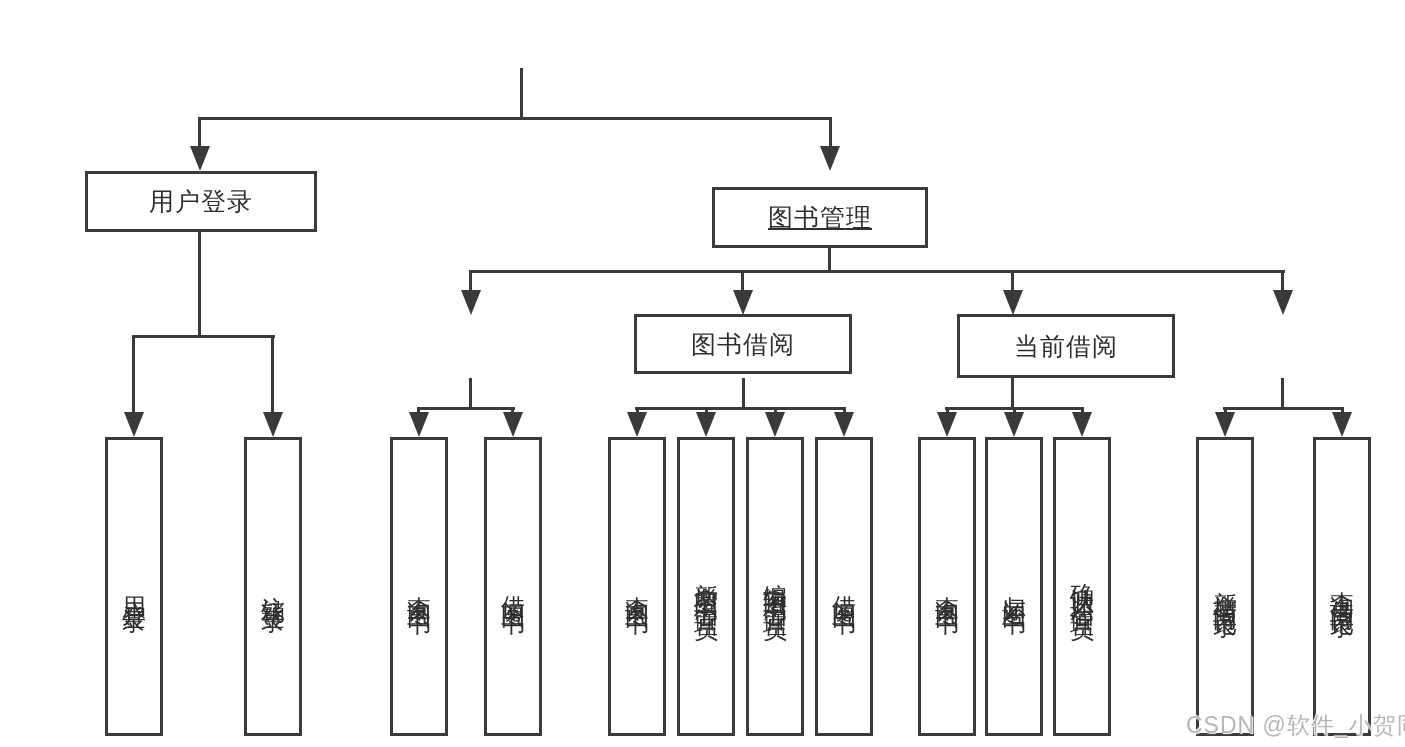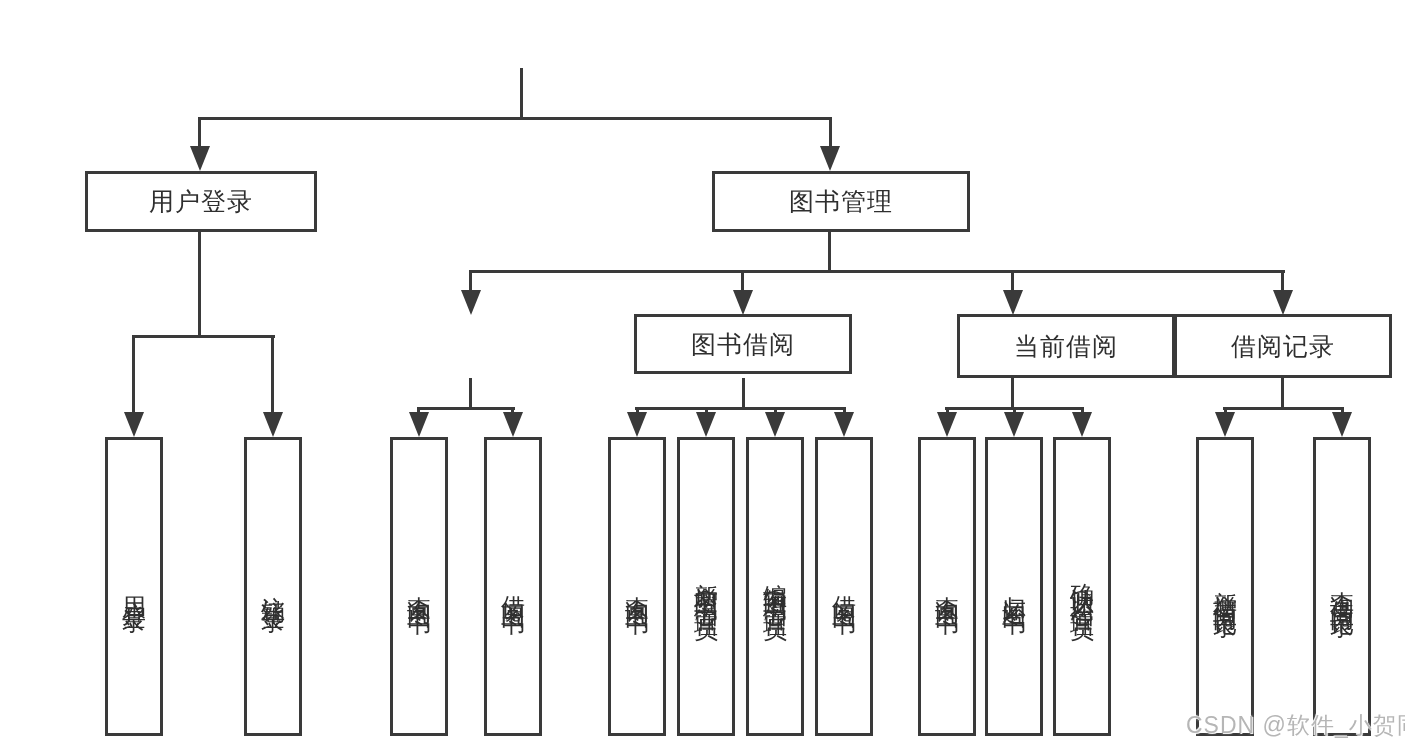--- a/index.html
+++ b/index.html
@@ -77,21 +77,21 @@
   <i class="ln" style="left:520px;top:68px;width:3px;height:52px;"></i>
   <i class="ln" style="left:198px;top:117px;width:634px;height:3px;"></i>
   <i class="ln" style="left:198px;top:117px;width:3px;height:30px;"></i>
   <i class="ln" style="left:829px;top:117px;width:3px;height:30px;"></i>
   <i class="arrow" style="left:190px;top:146px;"></i>
   <i class="arrow" style="left:820px;top:146px;"></i>
 
   <div class="hnode" style="left:85px;top:171px;width:232px;height:61px;">
     <span>用户登录</span>
   </div>
-  <div class="hnode" style="left:712px;top:171px;width:258px;height:61px;">
+  <div class="hnode" style="left:712px;top:187px;width:216px;height:61px;text-decoration:underline;">
     <span>图书管理</span>
   </div>
 
   <i class="ln" style="left:198px;top:232px;width:3px;height:105px;"></i>
   <i class="ln" style="left:132px;top:335px;width:143px;height:3px;"></i>
   <i class="ln" style="left:132px;top:335px;width:3px;height:79px;"></i>
   <i class="ln" style="left:271px;top:335px;width:3px;height:79px;"></i>
   <i class="arrow" style="left:124px;top:412px;"></i>
   <i class="arrow" style="left:263px;top:412px;"></i>
 
@@ -104,23 +104,20 @@
   <i class="arrow" style="left:461px;top:290px;"></i>
   <i class="arrow" style="left:733px;top:290px;"></i>
   <i class="arrow" style="left:1003px;top:290px;"></i>
   <i class="arrow" style="left:1273px;top:290px;"></i>
 
   <div class="hnode" style="left:634px;top:314px;width:218px;height:60px;">
     <span>图书借阅</span>
   </div>
   <div class="hnode" style="left:957px;top:314px;width:218px;height:64px;">
     <span>当前借阅</span>
-  </div>
-  <div class="hnode" style="left:1174px;top:314px;width:218px;height:64px;">
-    <span>借阅记录</span>
   </div>
 
   <i class="ln" style="left:469px;top:378px;width:3px;height:31px;"></i>
   <i class="ln" style="left:417px;top:407px;width:98px;height:3px;"></i>
   <i class="ln" style="left:417px;top:407px;width:3px;height:8px;"></i>
   <i class="ln" style="left:511px;top:407px;width:3px;height:8px;"></i>
   <i class="arrow" style="left:409px;top:412px;"></i>
   <i class="arrow" style="left:503px;top:412px;"></i>
 
   <i class="ln" style="left:742px;top:378px;width:3px;height:31px;"></i>

